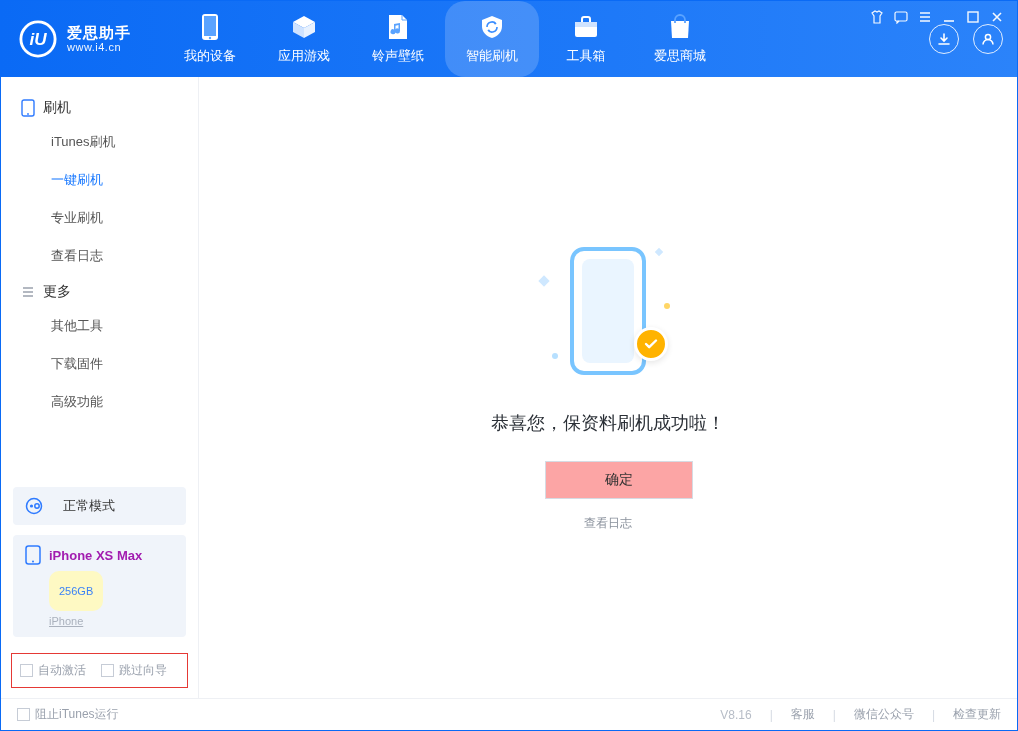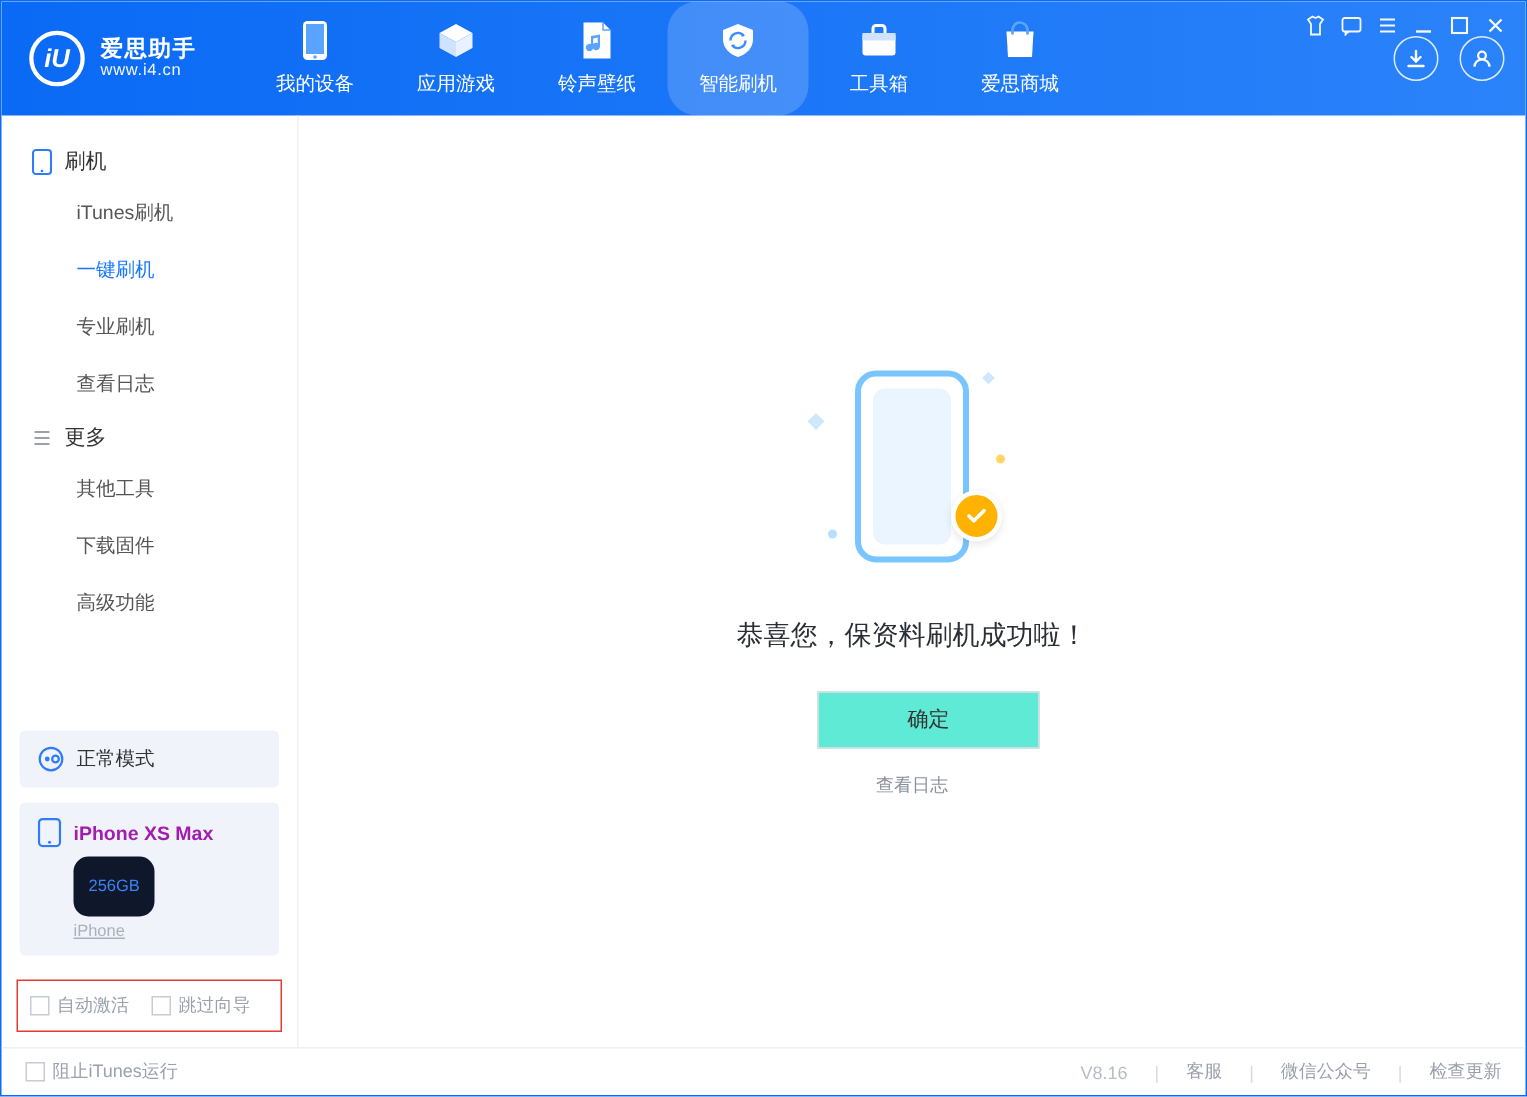--- a/index.html
+++ b/index.html
@@ -25,39 +25,39 @@
 
 .body-area { display: flex; height: calc(100% - 76px - 32px); }
 .sidebar { width: 198px; border-right: 1px solid #eef0f4; display: flex; flex-direction: column; }
 .side-scroll { flex: 1; overflow: auto; padding-top: 14px; }
 .side-group { padding: 8px 0 6px 20px; font-size: 14px; color: #333; display: flex; align-items: center; gap: 8px; font-weight: 500; }
 .side-item { padding: 10px 0 10px 50px; font-size: 13px; color: #555; cursor: pointer; }
 .side-item.active { color: #1677ff; }
 
 .side-bottom { padding: 10px 12px 0 12px; }
 .mode-card, .device-card { background: #f0f4fa; border-radius: 4px; padding: 10px 12px; margin-bottom: 10px; }
-.mode-card { display: flex; align-items: center; gap: 8px; font-size: 13px; color: #333; font-weight: 500; }
+.mode-card { display: flex; align-items: center; gap: 20px; font-size: 13px; color: #333; font-weight: 500; }
 .device-card .dev-row { display: flex; align-items: center; gap: 8px; font-size: 13px; color: #a21caf; font-weight: 600; }
-.capacity { display: inline-block; background: #0f172a; color: #3b82f6; border-radius: 10px; padding: 14px 10px; font-size: 11px; margin-top: 6px; margin-left: 24px; }
+.capacity { display: inline-block; background: #fef9c3; color: #3b82f6; border-radius: 10px; padding: 14px 10px; font-size: 11px; margin-top: 6px; margin-left: 24px; }
 .dev-sub { font-size: 11px; color: #aab1bd; margin-left: 24px; margin-top: 4px; text-decoration: underline; }
 
 .red-box { border: 1.5px solid #e53935; margin: 6px 10px 10px 10px; padding: 8px 8px; display: flex; gap: 15px; }
 .chk { display: flex; align-items: center; gap: 5px; font-size: 12px; color: #9aa1ad; cursor: pointer; }
 .chkbox { width: 13px; height: 13px; border: 1px solid #c6ccd6; background: #fff; }
 
 .main { flex: 1; display: flex; flex-direction: column; align-items: center; justify-content: center; }
 .success-illust { width: 140px; height: 140px; position: relative; margin-bottom: 28px; }
 .phone { position: absolute; left: 32px; top: 4px; width: 76px; height: 128px; border: 4px solid #79c5ff; border-radius: 14px; background: #fff; }
 .phone-inner { position: absolute; left: 8px; top: 8px; right: 8px; bottom: 8px; background: #eaf5ff; border-radius: 8px; }
 .badge { position: absolute; right: 10px; bottom: 22px; width: 34px; height: 34px; background: #ffb300; border-radius: 50%; display: flex; align-items: center; justify-content: center; border: 3px solid #fff; box-shadow: 0 2px 6px rgba(0,0,0,.1); }
 .spark { position: absolute; width: 8px; height: 8px; background: #cfe8ff; transform: rotate(45deg); }
 .dot-y { position: absolute; width: 6px; height: 6px; background: #ffd666; border-radius: 50%; }
 
 .success-text { font-size: 18px; color: #2a2f36; font-weight: 500; margin-bottom: 26px; }
-.ok-btn { width: 148px; height: 38px; border: 1px solid #d6dbe3; background: #5eead4; font-size: 14px; color: #333; cursor: pointer; margin-bottom: 16px; margin-left: 22px; }
+.ok-btn { width: 148px; height: 38px; border: 1px solid #d6dbe3; background: #fca5a5; font-size: 14px; color: #333; cursor: pointer; margin-bottom: 16px; margin-left: 22px; }
 .log-link { font-size: 12px; color: #8a919c; cursor: pointer; }
 
 .footer { height: 32px; border-top: 1px solid #eef0f4; display: flex; align-items: center; padding: 0 16px; font-size: 12px; color: #9aa1ad; }
 .footer .left { display: flex; align-items: center; gap: 6px; }
 .footer .right { margin-left: auto; display: flex; gap: 18px; align-items: center; }
 .footer .sep { color: #d6dbe3; }
 .footer .lnk { cursor: pointer; }
 .ver { color: #b7bdc7; }
 
 svg { display: block; }

